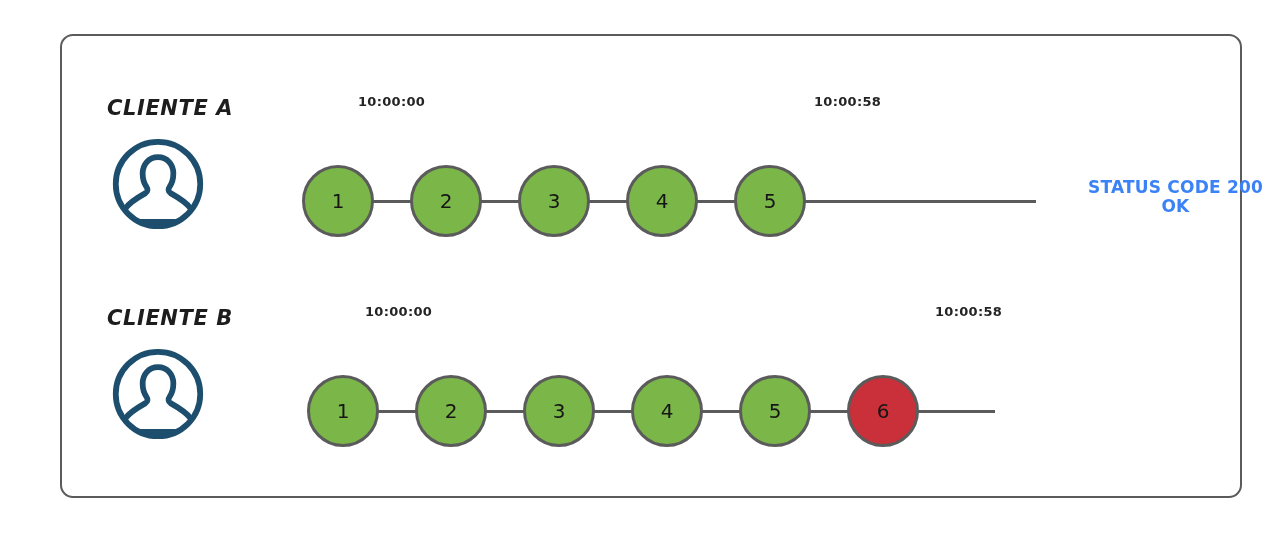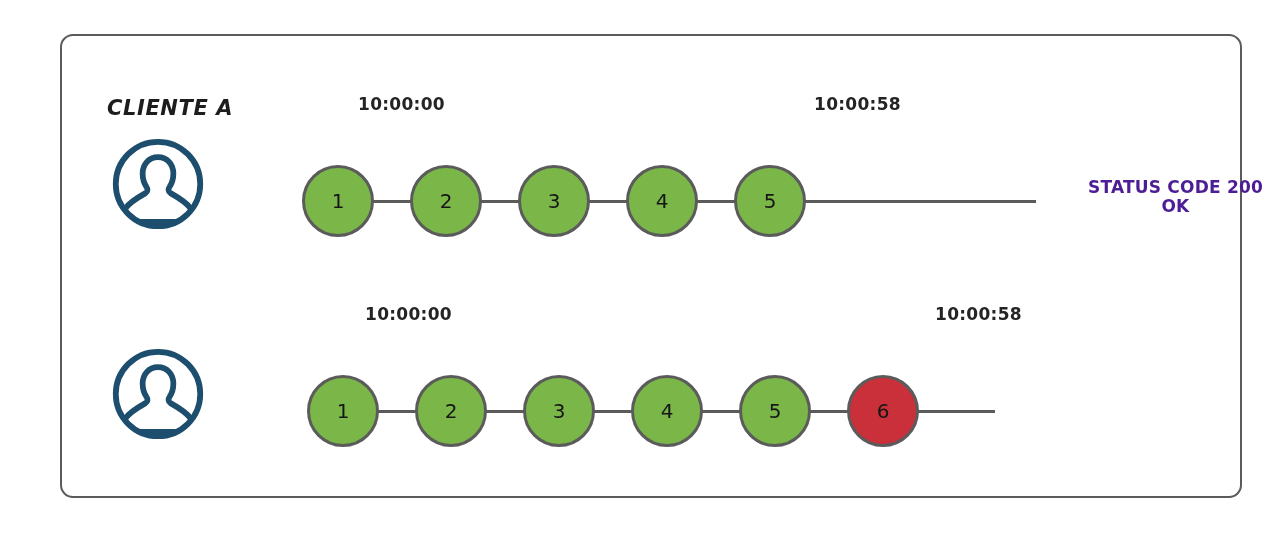--- a/index.html
+++ b/index.html
@@ -115,21 +115,21 @@
     margin-left: -2px;
   }
   #tail-a { width: 232px; }
   #tail-b { width: 78px; }
 
   
   .timestamp {
     position: absolute;
     top: 36px;
     font-family: "DejaVu Sans", sans-serif;
-    font-size: 17px;
+    font-size: 13px;
     font-weight: bold;
     color: #242424;
     letter-spacing: 0.3px;
     white-space: nowrap;
   }
   #ts-a-start { left: 296px; }
   #ts-a-end   { left: 752px; }
   #ts-b-start { left: 303px; }
   #ts-b-end   { left: 873px; }
 
@@ -138,21 +138,21 @@
     position: absolute;
     text-align: center;
     white-space: nowrap;
     font-family: "DejaVu Sans", sans-serif;
     font-weight: 600;
     line-height: 1.12;
   }
   #status-a {
     left: 1026px;
     top: 120px;
-    color: #4c1d95;
+    color: #3b82f6;
   }
   .status-line-1 {
     font-size: 17px;
     letter-spacing: 0.2px;
     display: block;
   }
   .status-line-2 {
     font-size: 16px;
     letter-spacing: 0.2px;
     display: block;
@@ -213,20 +213,21 @@
     </div>
 
     <div class="status-block" id="status-a">
       <span class="status-line-1">STATUS CODE 200</span>
       <span class="status-line-2">OK</span>
     </div>
   </div>
 
   <div class="client-row" id="row-client-b">
 
+    <div class="client-label">CLIENTE B</div>
 
     <div class="avatar">
       <svg viewBox="0 0 100 100" aria-hidden="true">
         <defs>
           <clipPath id="clipB">
               <circle cx="50" cy="50" r="44"></circle>
             </clipPath>
         </defs>
         <circle cx="50" cy="50" r="44" fill="none" stroke="#1d4e6e" stroke-width="6"></circle>
         <g clip-path="url(#clipB)" fill="none" stroke="#1d4e6e" stroke-width="6" stroke-linecap="round" stroke-linejoin="round">

